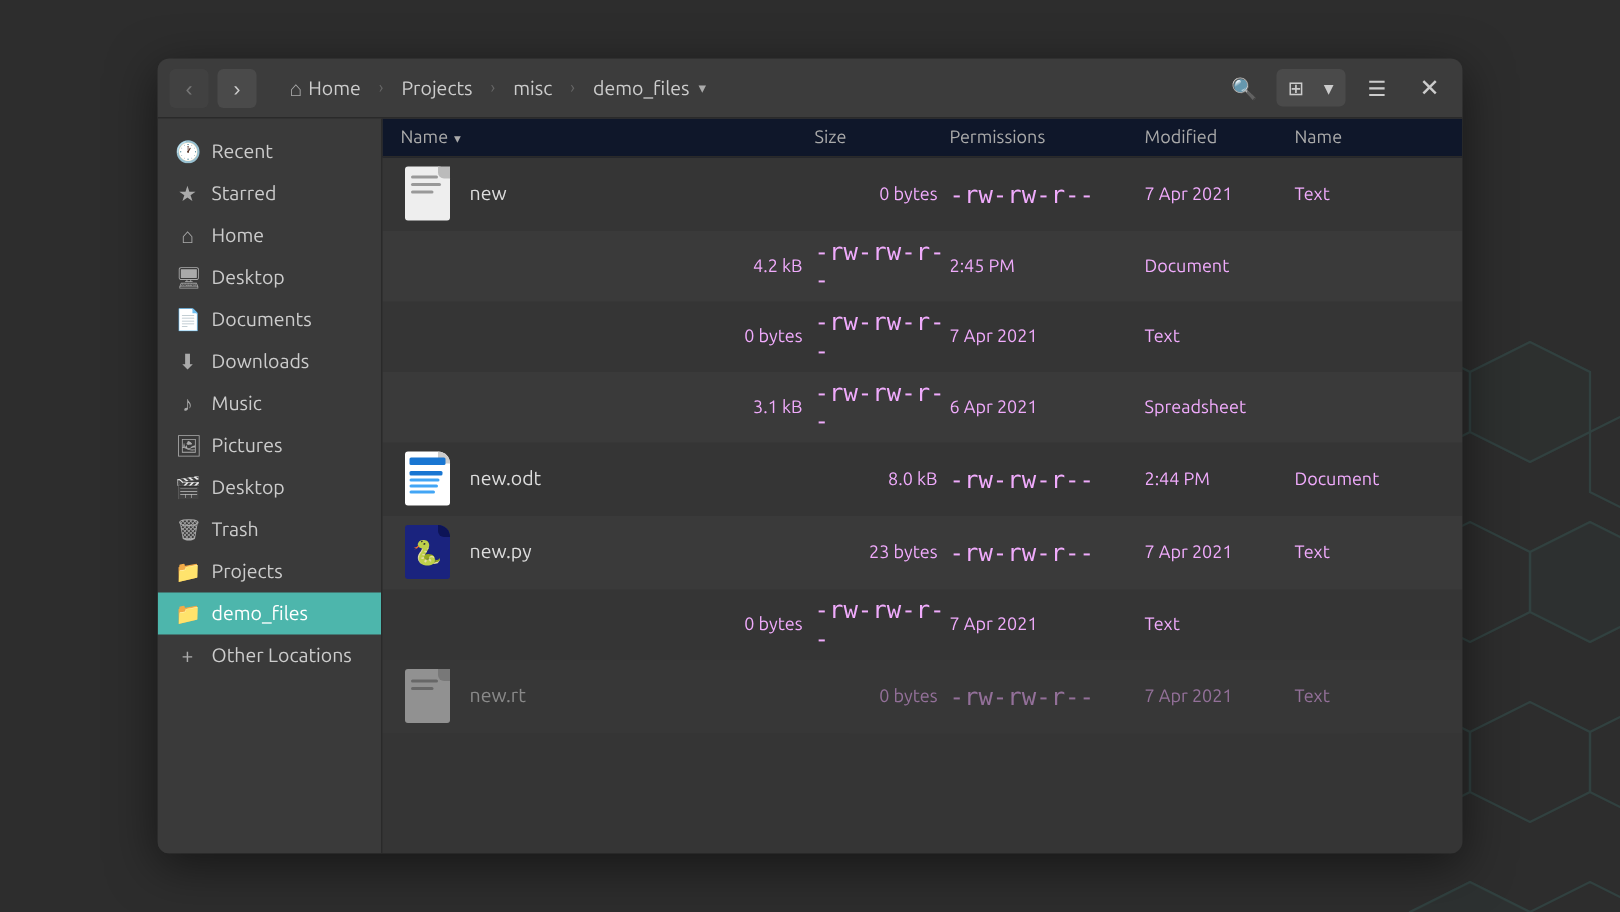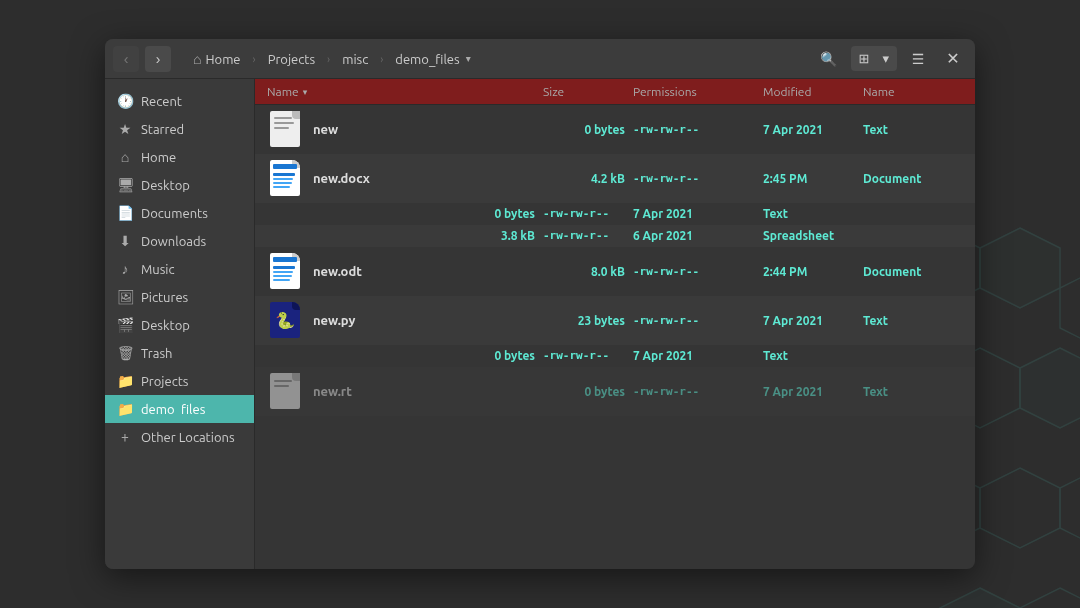--- a/index.html
+++ b/index.html
@@ -194,21 +194,21 @@
       flex: 1;
       display: flex;
       flex-direction: column;
       overflow: hidden;
     }
 
     .file-header {
       display: grid;
       grid-template-columns: 1fr 90px 130px 100px 100px;
       padding: 6px 12px;
-      background: #7f1d1d;
+      background: #0f172a;
       border-bottom: 1px solid #2a2a2a;
       font-size: 12px;
       color: #aaa;
       flex-shrink: 0;
     }
 
     .file-header-cell {
       display: flex;
       align-items: center;
       gap: 4px;
@@ -223,21 +223,20 @@
       overflow-y: auto;
     }
 
     .file-row {
       display: grid;
       grid-template-columns: 1fr 90px 130px 100px 100px;
       padding: 4px 12px;
       align-items: center;
       cursor: pointer;
       border-bottom: 1px solid transparent;
-      font-weight: bold;
     }
     .file-row:nth-child(even) { background: #3a3a3a; }
 
     .file-name-cell {
       display: flex;
       align-items: center;
       gap: 10px;
     }
 
     .file-icon {
@@ -456,25 +455,25 @@
       border-radius: 1px;
     }
 
     .file-name-text {
       font-size: 13px;
       color: #ddd;
     }
 
     .file-size, .file-perms, .file-modified, .file-type {
       font-size: 12px;
-      color: #5eead4;
+      color: #f0abfc;
     }
 
     .file-size { text-align: right; padding-right: 8px; }
-    .file-perms { font-family: monospace; font-size: 11px; }
+    .file-perms { font-family: monospace; font-size: 16px; }
 
     
     .file-list::-webkit-scrollbar { width: 6px; }
     .file-list::-webkit-scrollbar-track { background: #2d2d2d; }
     .file-list::-webkit-scrollbar-thumb { background: #555; border-radius: 3px; }
 
     .sidebar::-webkit-scrollbar { width: 4px; }
     .sidebar::-webkit-scrollbar-track { background: #3a3a3a; }
     .sidebar::-webkit-scrollbar-thumb { background: #555; border-radius: 3px; }
 
@@ -647,49 +646,35 @@
             </div>
             <span class="file-name-text">new</span>
           </div>
           <div class="file-size">0 bytes</div>
           <div class="file-perms">-rw-rw-r--</div>
           <div class="file-modified">7 Apr 2021</div>
           <div class="file-type">Text</div>
         </div>
 
         <div class="file-row">
-          <div class="file-name-cell">
-            <div class="file-icon">
-              <div class="icon-docx">
-                <div class="doc-content">
-                  <div class="doc-line"></div>
-                  <div class="doc-line"></div>
-                  <div class="doc-line"></div>
-                  <div class="doc-line"></div>
-                  <div class="doc-line"></div>
-                </div>
-              </div>
-            </div>
-            <span class="file-name-text">new.docx</span>
-          </div>
           <div class="file-size">4.2 kB</div>
           <div class="file-perms">-rw-rw-r--</div>
           <div class="file-modified">2:45 PM</div>
           <div class="file-type">Document</div>
         </div>
 
         <div class="file-row">
           <div class="file-size">0 bytes</div>
           <div class="file-perms">-rw-rw-r--</div>
           <div class="file-modified">7 Apr 2021</div>
           <div class="file-type">Text</div>
         </div>
 
         <div class="file-row">
-          <div class="file-size">3.8 kB</div>
+          <div class="file-size">3.1 kB</div>
           <div class="file-perms">-rw-rw-r--</div>
           <div class="file-modified">6 Apr 2021</div>
           <div class="file-type">Spreadsheet</div>
         </div>
 
         <div class="file-row">
           <div class="file-name-cell">
             <div class="file-icon">
               <div class="icon-odt">
                 <div class="doc-content">

